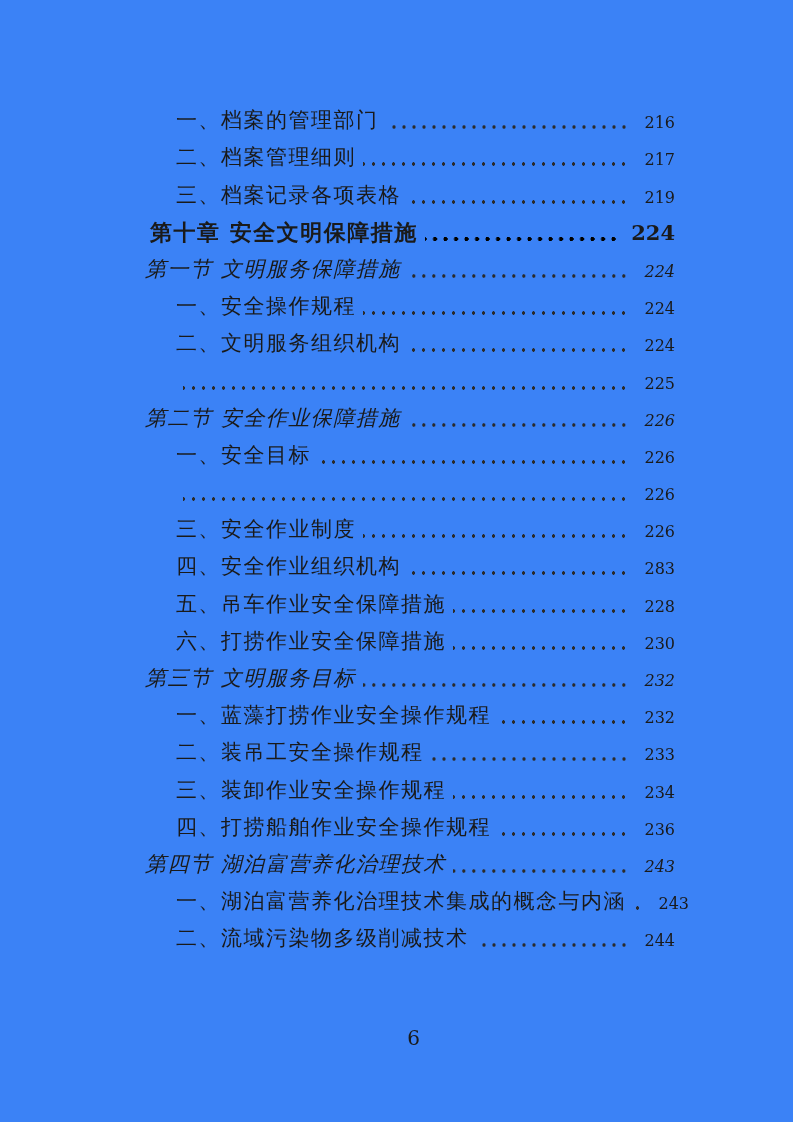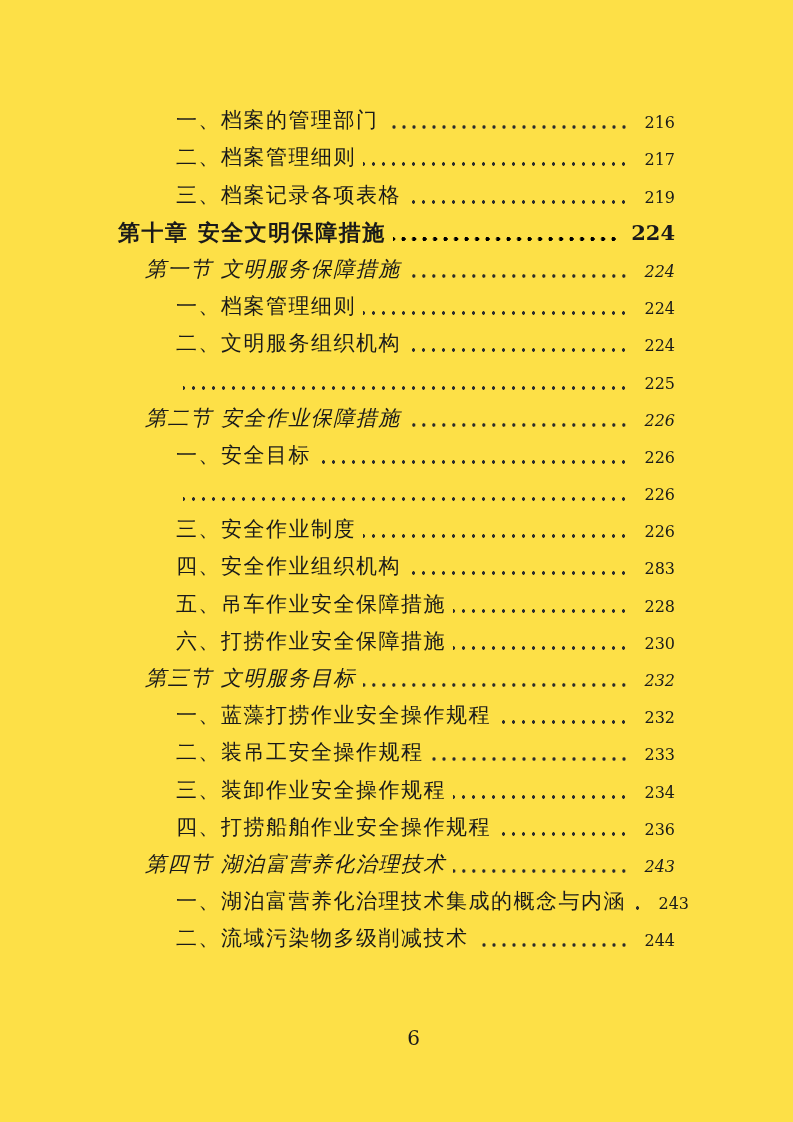--- a/index.html
+++ b/index.html
@@ -11,21 +11,21 @@
     width: 793px;
     height: 1122px;
     position: relative;
     font-family: "DejaVu Serif", "Liberation Serif", serif;
     color: #1a1a1a;
     overflow: hidden;
   }
   .page {
     position: absolute;
     inset: 0;
-    background: #fde047;
+    background: #3b82f6;
   }
   .toc {
     position: absolute;
     left: 118px;
     top: 99px;
     width: 557px;
   }
   .toc-row {
     display: flex;
     align-items: flex-end;
@@ -53,20 +53,21 @@
     white-space: nowrap;
     font-size: 16px;
     min-width: 34px;
     text-align: right;
   }
   .toc-row.section { padding-left: 27px; font-style: italic; }
   .toc-row.item    { padding-left: 58px; }
   .toc-row.chapter {
     font-weight: bold;
     font-size: 22px;
+    margin-left: 32px;
   }
   .toc-row.chapter .p {
     font-size: 21px;
     font-weight: bold;
   }
   .toc-row.chapter .leader {
     background-image: radial-gradient(circle at 2.5px 3px, #000000 1.9px, rgba(0,0,0,0) 2.2px);
     background-size: 10.5px 6px;
   }
   .footer {
@@ -103,21 +104,21 @@
     <span class="t">第十章 安全文明保障措施</span>
     <span class="leader"></span>
     <span class="p">224</span>
   </div>
       <div class="toc-row section">
     <span class="t">第一节 文明服务保障措施</span>
     <span class="leader"></span>
     <span class="p">224</span>
   </div>
       <div class="toc-row item">
-    <span class="t">一、档案管理细则</span>
+    <span class="t">一、安全操作规程</span>
     <span class="leader"></span>
     <span class="p">224</span>
   </div>
       <div class="toc-row item">
     <span class="t">二、文明服务组织机构</span>
     <span class="leader"></span>
     <span class="p">224</span>
   </div>
       <div class="toc-row item">
     <span class="leader"></span>

